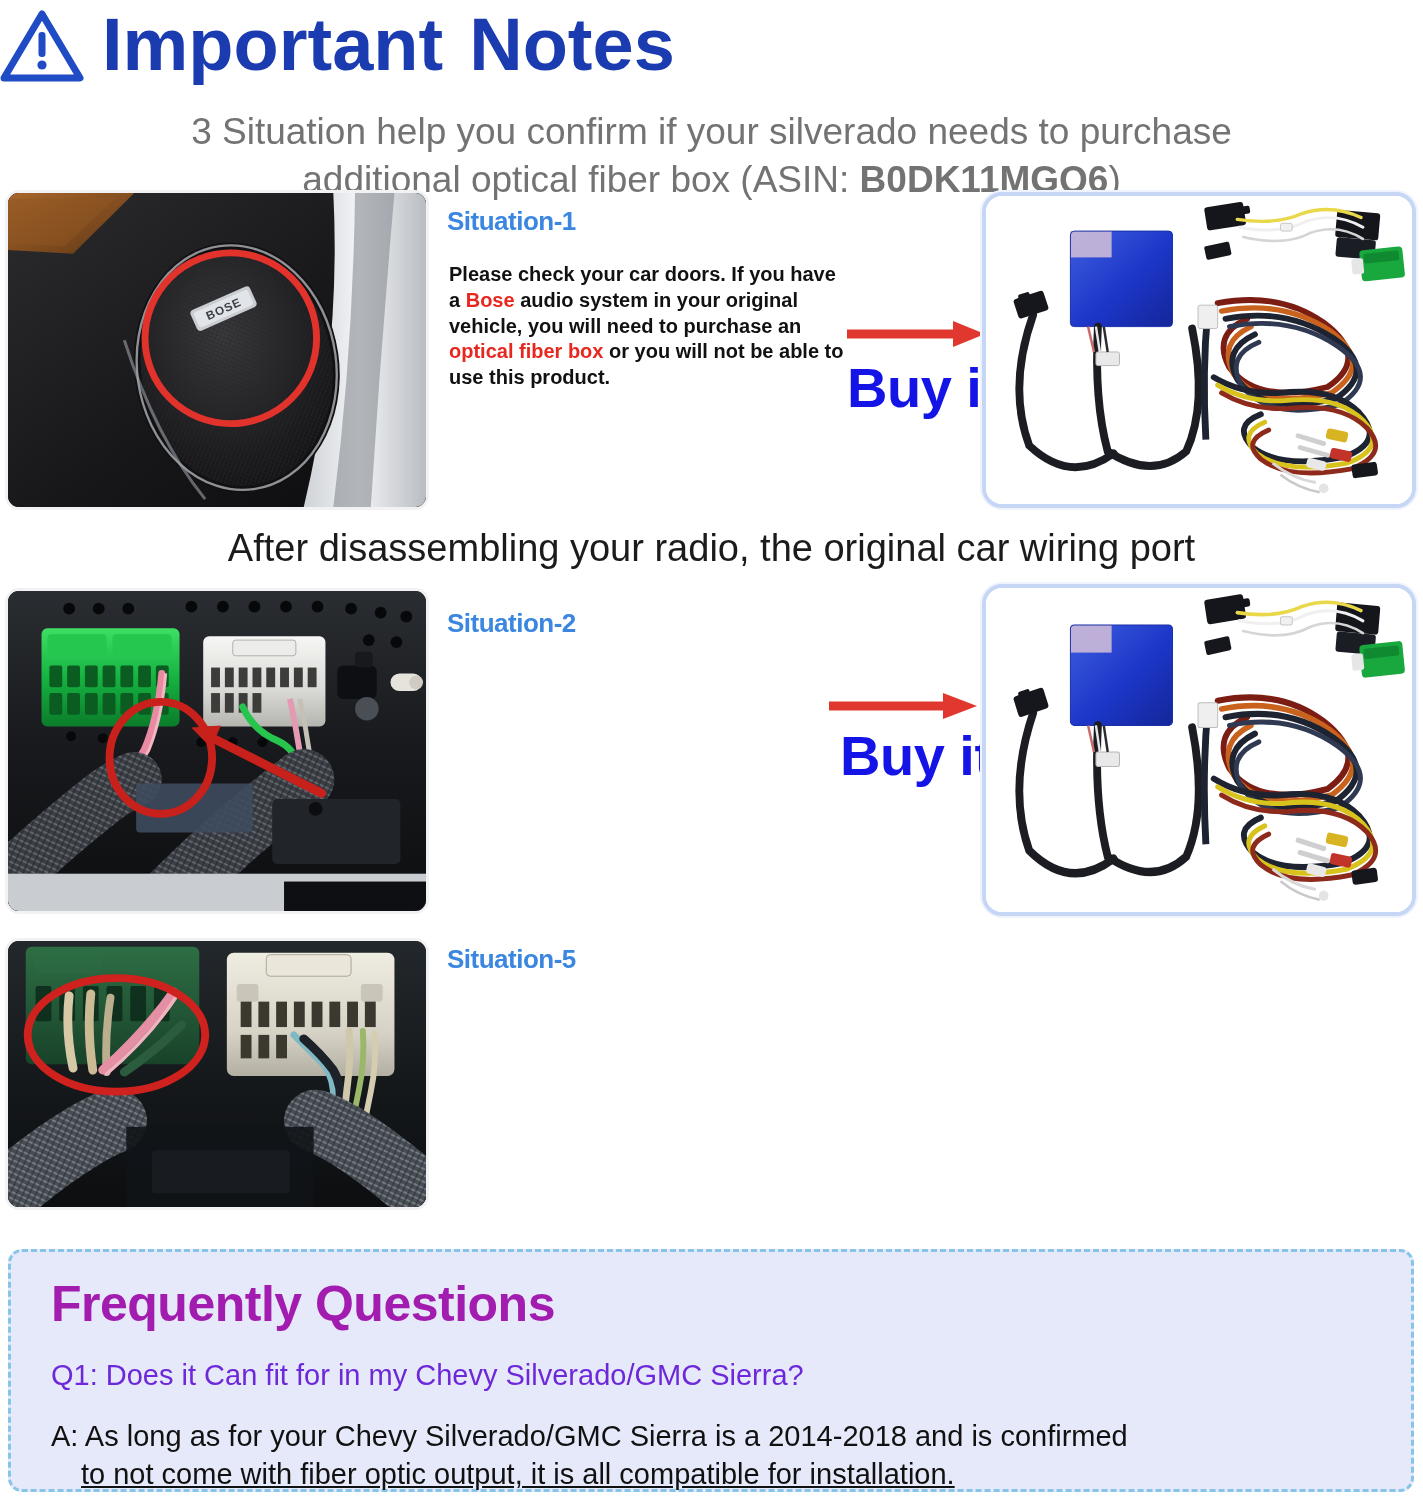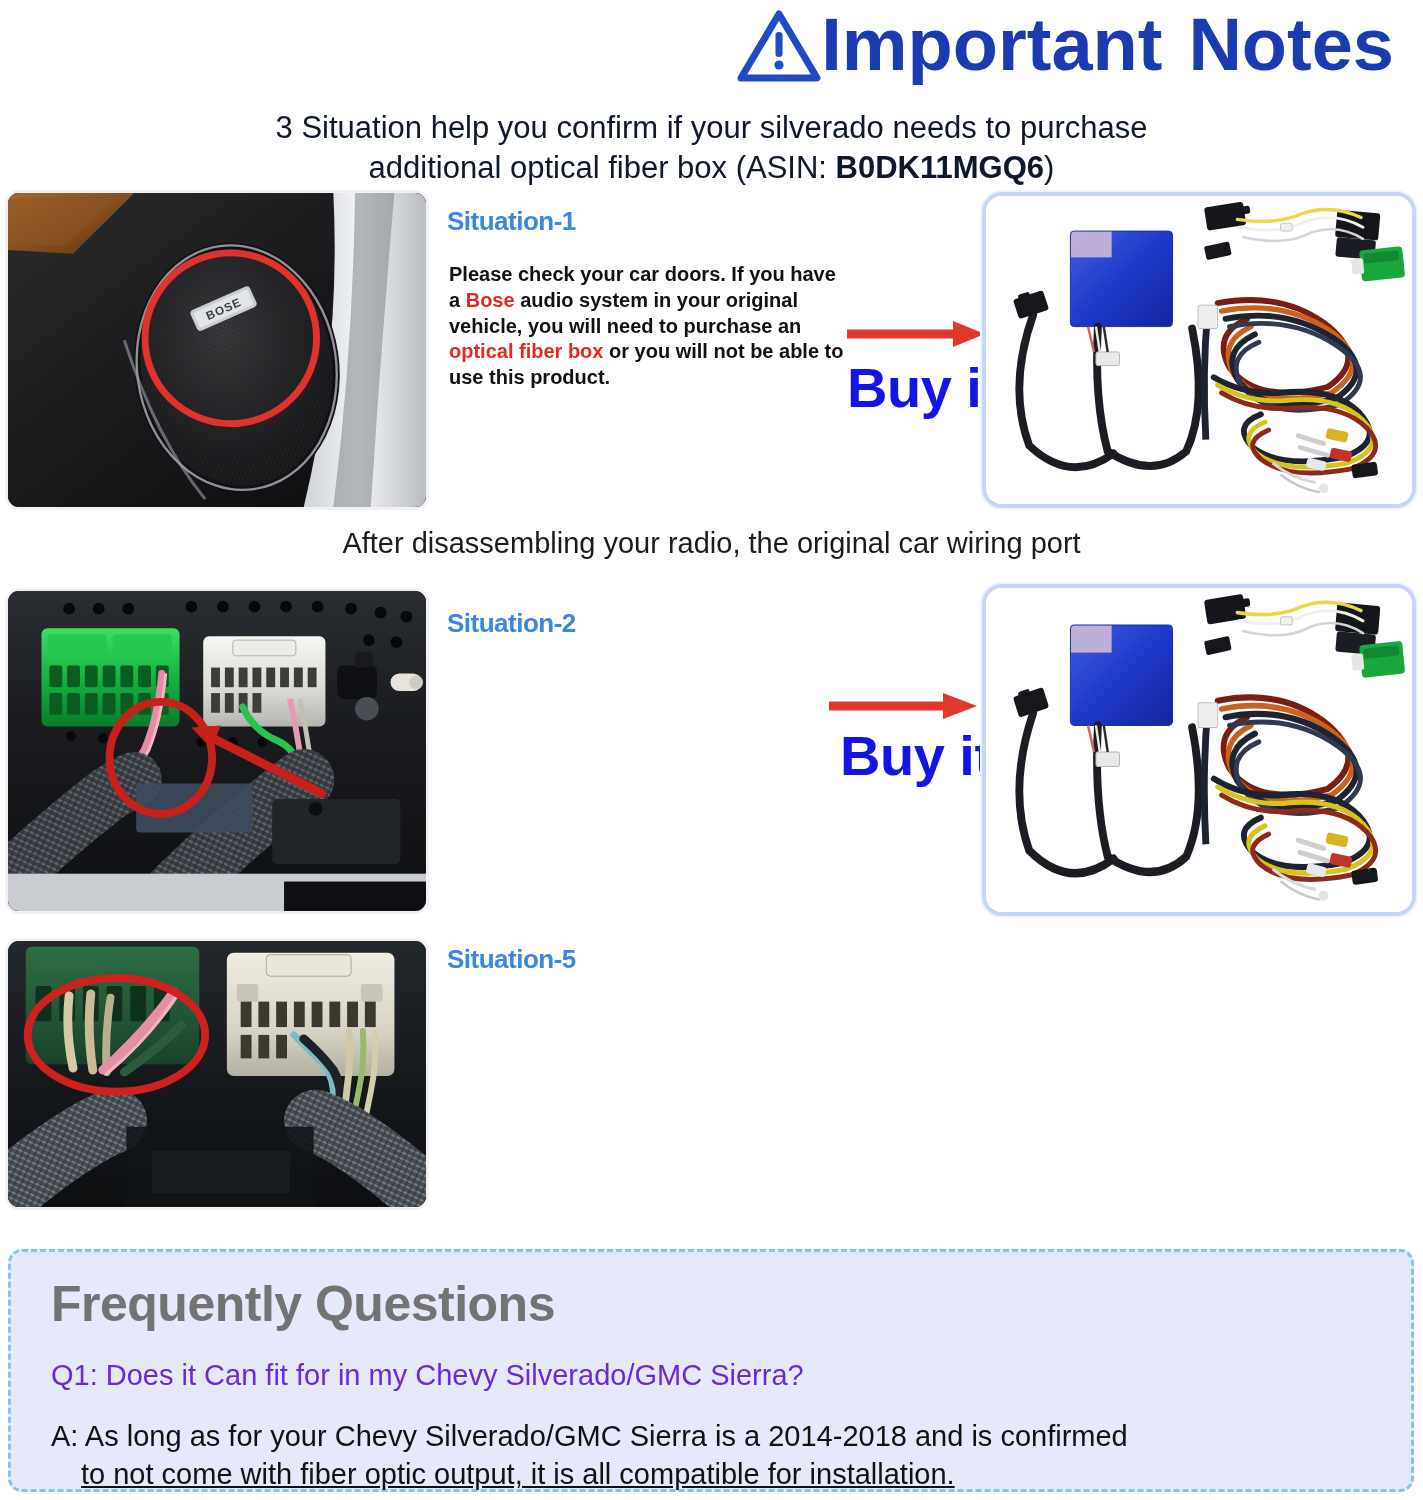--- a/index.html
+++ b/index.html
@@ -7,33 +7,33 @@
     width: 1423px; height: 1500px;
     background: #ffffff;
     font-family: "Liberation Sans", sans-serif;
     overflow: hidden;
   }
   .page { position: relative; width: 1423px; height: 1500px; background:#fff; }
 
   
   .header {
     position:absolute; left:0; top:8px; width:1394px;
-    display:flex; align-items:center; justify-content:flex-end; 
+    display:flex; align-items:center; justify-content:flex-start; gap:18px;
   }
   .warn-icon { width:84px; height:74px; display:block; }
   .title {
     font-size:74px; font-weight:bold; color:#1a3cb0;
     letter-spacing:0px; line-height:1.0; white-space:nowrap;
     font-family:"Liberation Sans", sans-serif;
   }
   .title .gap { display:inline-block; width:26px; }
 
   .subtitle {
     position:absolute; left:0; top:108px; width:1423px;
-    text-align:center; color:#0f172a; font-size:31px; line-height:1.30;
+    text-align:center; color:#737373; font-size:37px; line-height:1.30;
     font-family:"Liberation Sans", sans-serif;
   }
   .subtitle .asin { font-weight:bold; }
 
   
   .photo {
     position:absolute; border-radius:14px; overflow:hidden;
     background:#1c1c1c;
   }
   .photo.bordered { border:3px solid #f2f2f4; }
@@ -51,39 +51,39 @@
     letter-spacing:-0.5px;
   }
   .sit-body {
     position:absolute; font-size:20px; font-weight:bold; color:#111;
     line-height:1.29; width:400px;
   }
   .sit-body .r { color:#e8271f; }
 
   .mid-caption {
     position:absolute; left:0; top:527px; width:1423px; text-align:center;
-    font-size:29px; color:#1b1b1b;
+    font-size:38px; color:#1b1b1b;
   }
 
   
   .arrow-wrap { position:absolute; }
   .arrow-svg { display:block; }
   .buyit {
     position:absolute; font-size:56px; font-weight:bold; color:#1414e6;
     letter-spacing:-0.5px; white-space:nowrap;
   }
 
   
   .faq {
     position:absolute; left:8px; top:1249px; width:1406px; height:243px;
     background:#e6e9f9; border:3px dashed #86c5e8; border-radius:14px;
     padding:26px 36px 0 40px;
   }
   .faq-title {
-    font-size:50px; font-weight:bold; color:#737373; line-height:1.05;
+    font-size:50px; font-weight:bold; color:#a21caf; line-height:1.05;
     letter-spacing:-0.5px;
   }
   .faq-q {
     margin-top:26px; font-size:29px; color:#6d28d9; line-height:1.25;
   }
   .faq-a {
     margin-top:24px; font-size:29px; color:#111; line-height:1.32;
   }
   .faq-a .ind { display:block; padding-left:30px;text-decoration:underline; }
 </style>

